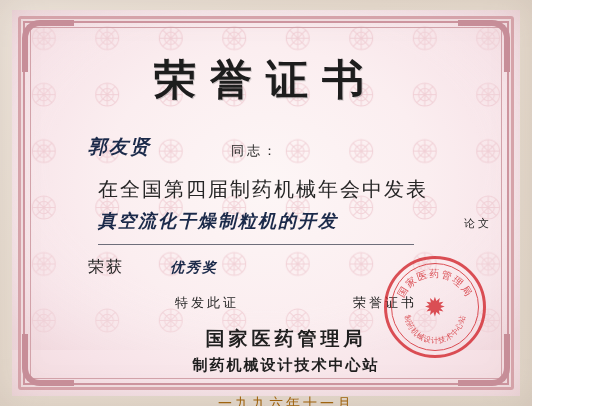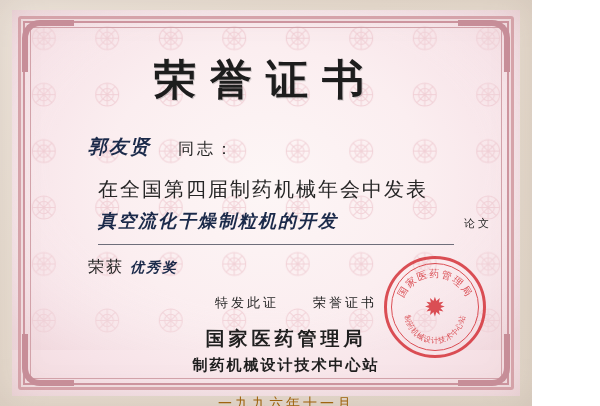--- a/index.html
+++ b/index.html
@@ -84,41 +84,42 @@
     font-weight: bold;
     letter-spacing: 14px;
     color: #1d1d1d;
     text-shadow: 1px 1px 0 #55555540;
   }
   .line {
     display: flex;
     align-items: flex-end;
     font-family: "DejaVu Serif", serif;
     color: #262626;
+    gap: 40px;
   }
   .row-name {
     margin-top: 26px;
     padding-left: 48px;
     font-size: 17px;
   }
   .handwriting {
     font-family: "DejaVu Serif", serif;
     color: #1b2a4a;
     font-style: italic;
     font-weight: bold;
     letter-spacing: 2px;
   }
   .name-hand {
     font-size: 19px;
     min-width: 84px;
     border-bottom: 0;
   }
   .comrade {
-    font-size: 16px;
-    margin-left: 6px;
+    font-size: 13px;
+    margin-left: 19px;
     letter-spacing: 3px;
   }
   .row-body {
     margin-top: 16px;
     padding-left: 58px;
     font-size: 20px;
     letter-spacing: 2px;
   }
   .row-paper {
     margin-top: 6px;

